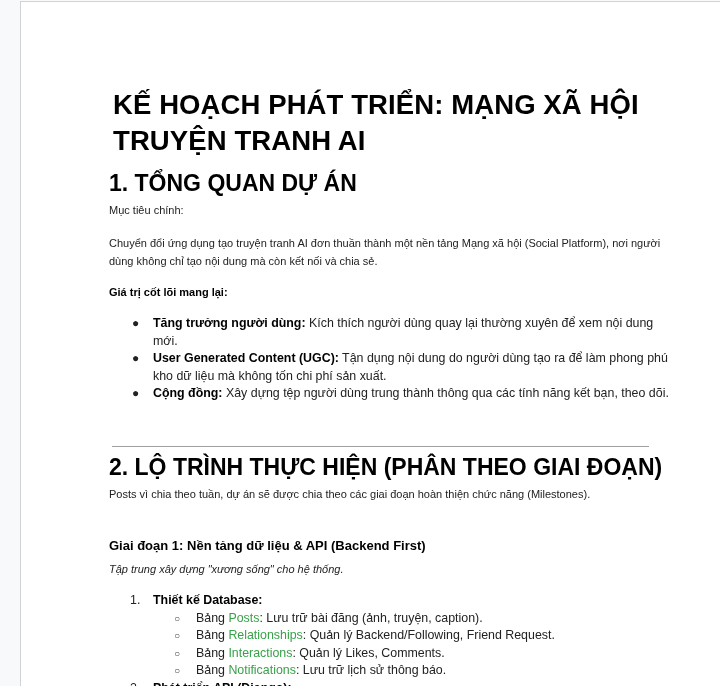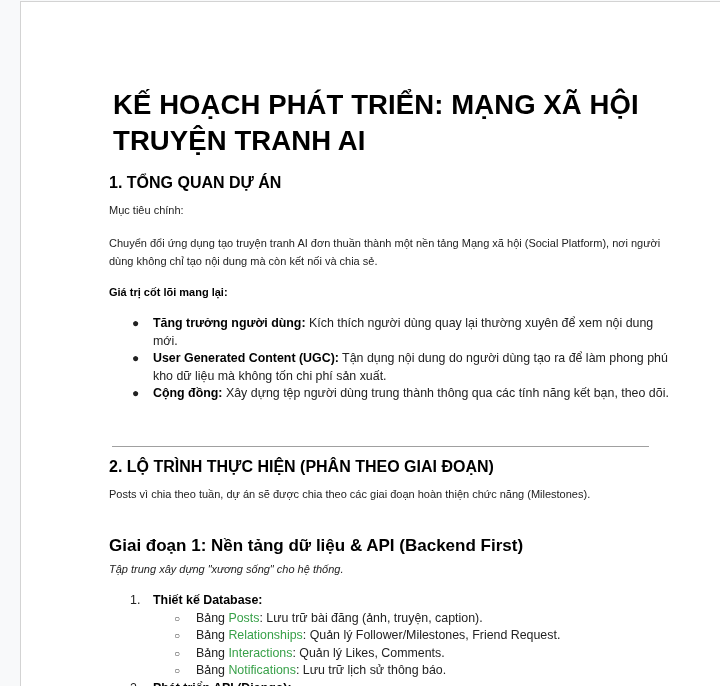--- a/index.html
+++ b/index.html
@@ -21,25 +21,25 @@
     .content {
       position: absolute; left: 88px; top: 0; width: 545px;
     }
     .title {
       position: absolute; top: 85px; left: 4px; width: 560px;
       font-size: 27.5px; font-weight: bold; line-height: 36px; margin: 0;
       letter-spacing: 0.1px;
     }
     .h1 {
       position: absolute; left: 0; margin: 0;
-      font-size: 16px; font-weight: bold; line-height: 26px; white-space: nowrap;
+      font-size: 23px; font-weight: bold; line-height: 26px; white-space: nowrap;
     }
     .h2 {
       position: absolute; left: 0; margin: 0;
-      font-size: 17px; font-weight: bold; line-height: 20px; white-space: nowrap;
+      font-size: 13px; font-weight: bold; line-height: 20px; white-space: nowrap;
     }
     .p {
       position: absolute; left: 0; margin: 0; width: 560px;
       font-size: 11px; line-height: 17.5px; color: #222;
     }
     .p b { color: #000; }
     .italic { font-style: italic; }
     .bullets {
       position: absolute; left: 0; top: 313px; margin: 0; padding: 0; list-style: none;
       width: 560px;
@@ -119,21 +119,21 @@
       <div class="ol-item">
         <span class="num">1.</span>
         <span>Thiết kế Database:</span>
       </div>
       <div class="sub">
         <span class="circle">○</span>
         <span>Bảng </span><span class="green">Posts</span><span>: Lưu trữ bài đăng (ảnh, truyện, caption).</span>
       </div>
       <div class="sub">
         <span class="circle">○</span>
-        <span>Bảng </span><span class="green">Relationships</span><span>: Quản lý Follower/Milestones, Friend Request.</span>
+        <span>Bảng </span><span class="green">Relationships</span><span>: Quản lý Backend/Following, Friend Request.</span>
       </div>
       <div class="sub">
         <span class="circle">○</span>
         <span>Bảng </span><span class="green">Interactions</span><span>: Quản lý Likes, Comments.</span>
       </div>
       <div class="sub">
         <span class="circle">○</span>
         <span>Bảng </span><span class="green">Notifications</span><span>: Lưu trữ lịch sử thông báo.</span>
       </div>
       <div class="ol-item">

